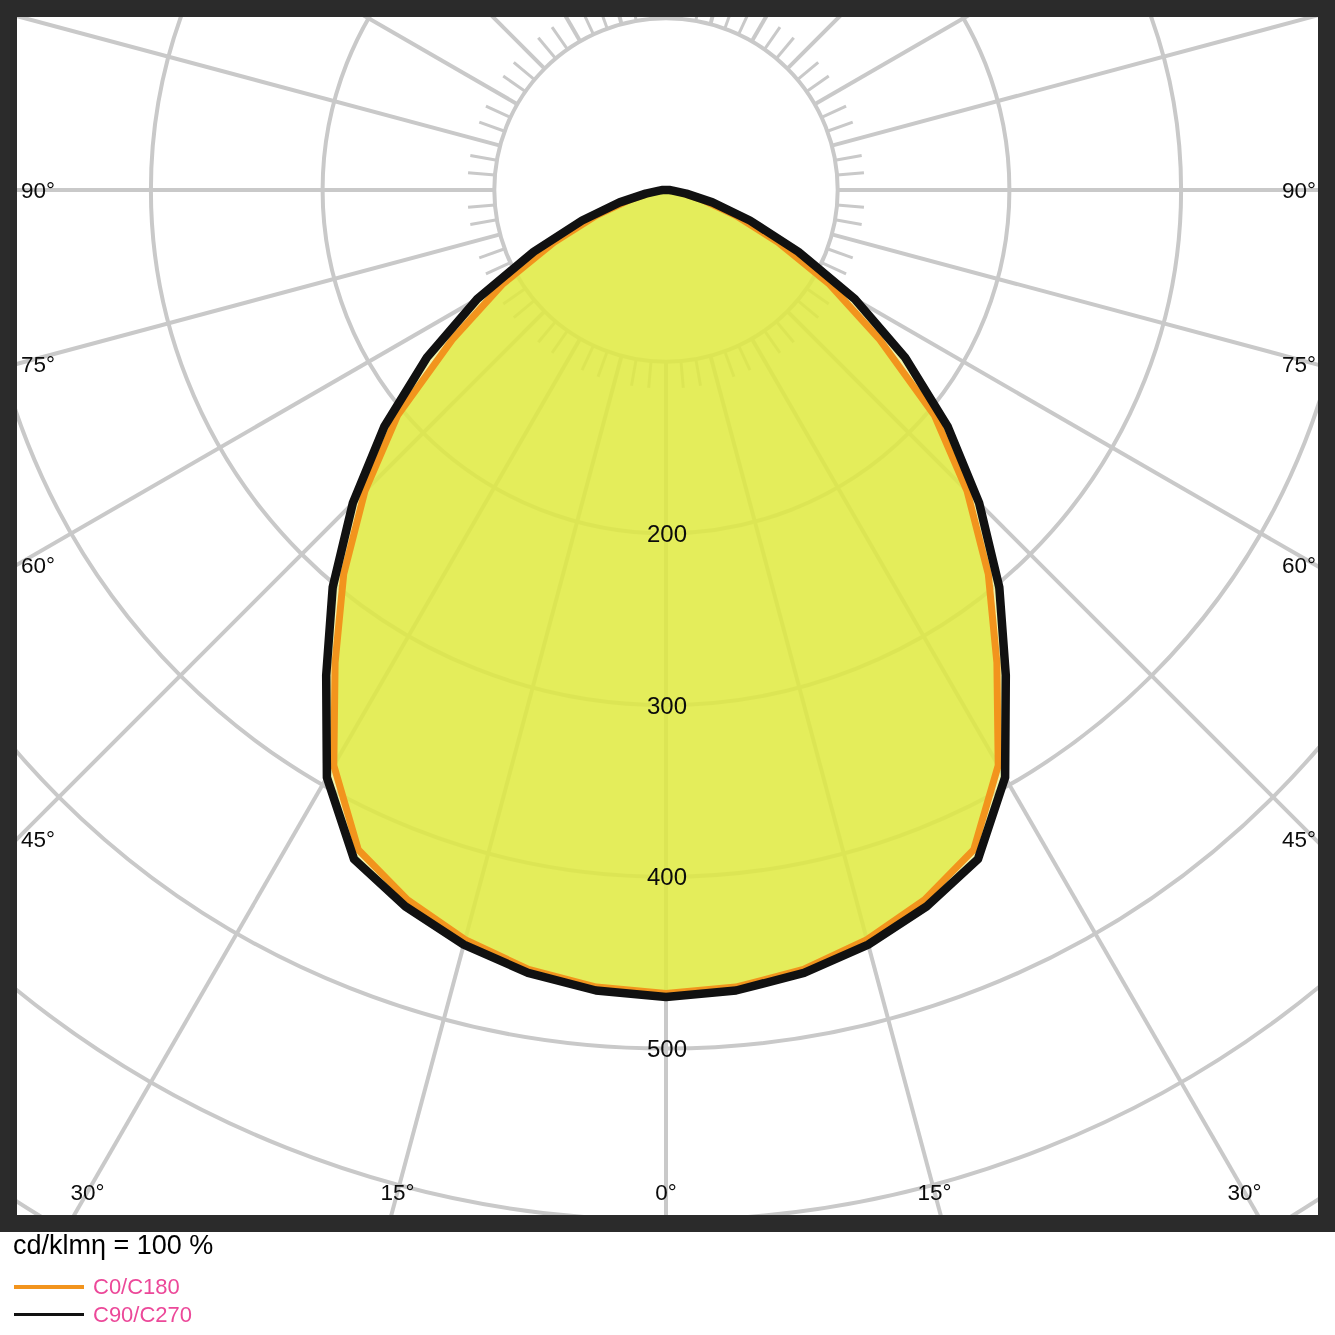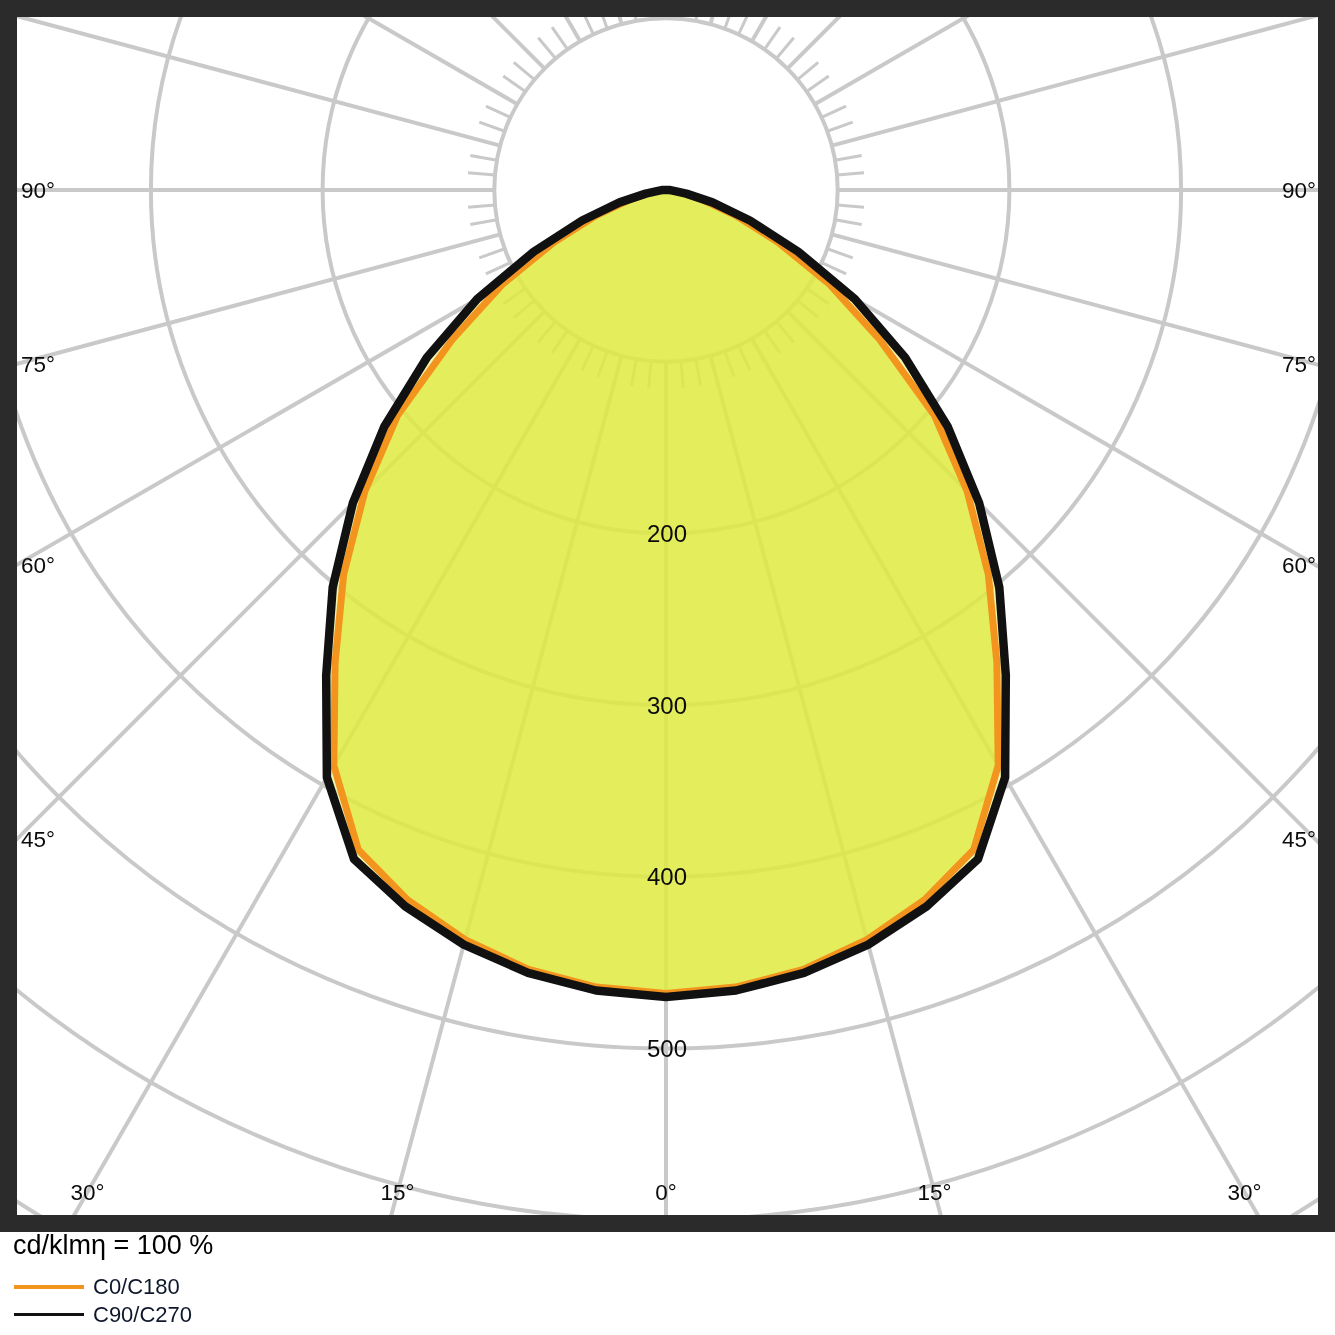--- a/index.html
+++ b/index.html
@@ -7,21 +7,21 @@
     position:relative;width:1335px;height:1335px;background:#ffffff;overflow:hidden;
     font-family:"Liberation Sans", sans-serif;
   }
   #chart-svg{position:absolute;left:0;top:0;}
   .ring-label{font-size:24px;fill:#0b0b0b;}
   .angle-label{font-size:22.5px;fill:#0b0b0b;}
   #legend{position:absolute;left:0;top:1232px;width:1335px;height:103px;background:#ffffff;}
   #legend-title{position:absolute;left:13px;top:-4px;font-size:27px;color:#000;line-height:34px;}
   .legend-item{position:absolute;left:0;height:26px;}
   .legend-swatch{position:absolute;left:14px;width:70px;}
-  .legend-label{position:absolute;left:93px;font-size:22px;color:#0f172a;line-height:26px;}
+  .legend-label{position:absolute;left:93px;font-size:22px;color:#ec4899;line-height:26px;}
 </style>
 </head>
 <body>
 
 <div id="stage">
   <svg id="chart-svg" width="1335" height="1335" viewBox="0 0 1335 1335">
       <rect x="0" y="0" width="1335" height="1335" fill="#ffffff"></rect>
       <defs>
         <clipPath id="plotClip">
           <rect x="17" y="17" width="1301" height="1198"></rect>

